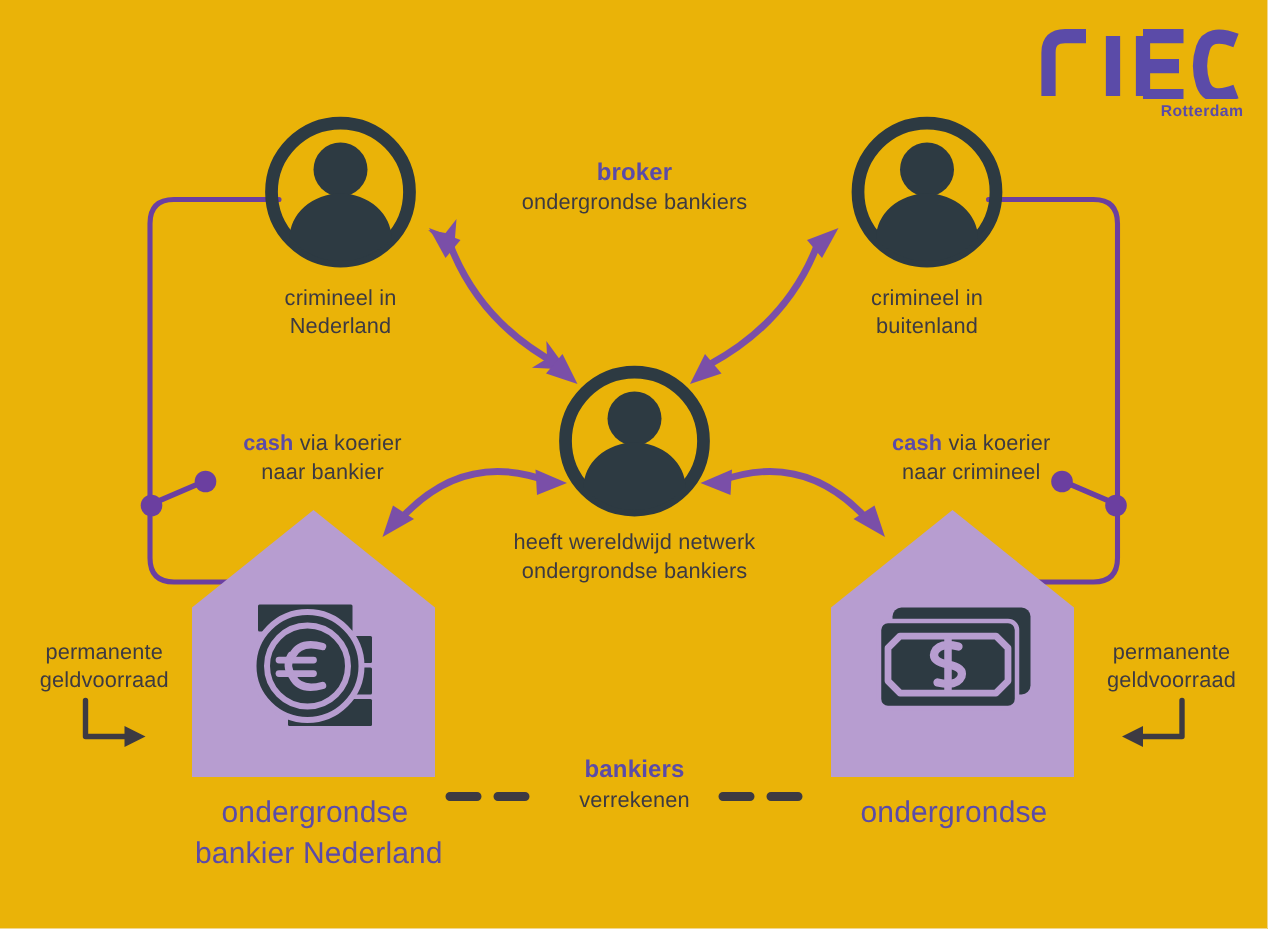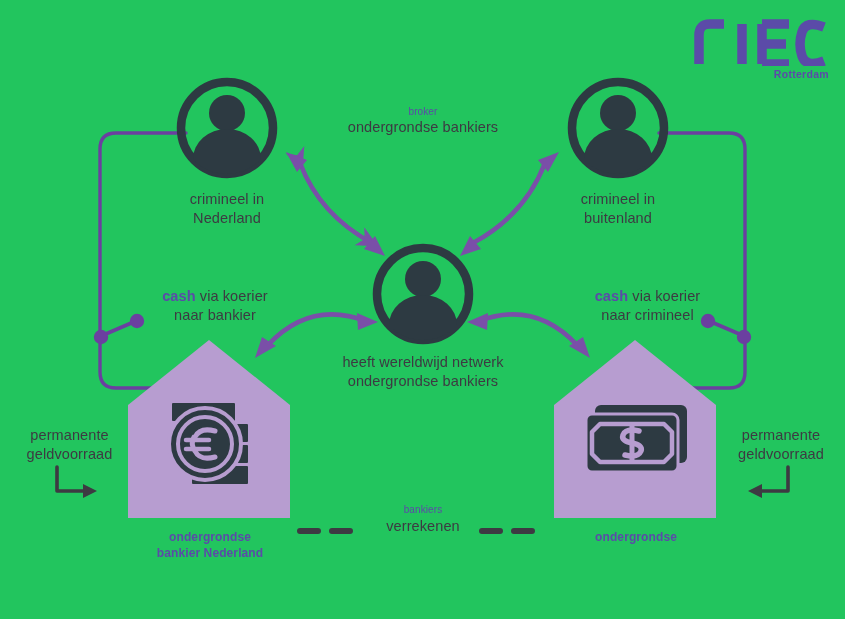--- a/index.html
+++ b/index.html
@@ -5,41 +5,41 @@
   * { box-sizing: border-box; margin: 0; padding: 0; }
   html, body {
     width: 845px; height: 619px;
     background: #f7f5f8;
     font-family: "Liberation Sans", sans-serif;
     overflow: hidden;
   }
   #stage {
     position: relative;
     width: 845px; height: 619px;
-    background: #22c55e;
+    background: #eab308;
   }
   svg.layer {
     position: absolute; left: 0; top: 0;
     width: 845px; height: 619px;
     pointer-events: none;
   }
   .txt {
     position: absolute;
     text-align: center;
     color: #3d3a42;
     font-size: 14.5px;
     line-height: 1.32;
     letter-spacing: .1px;
     white-space: nowrap;
   }
   .accent { color: #5b4ba8; font-weight: bold; }
-  .hdr { color: #5b4ba8; font-weight: normal; font-size: 10px; }
+  .hdr { color: #5b4ba8; font-weight: bold; font-size: 16px; }
   .bigbold {
-    color: #5b4ba8; font-weight: bold;
-    font-size: 12px; line-height: 1.35;
+    color: #5b4ba8; font-weight: normal;
+    font-size: 20px; line-height: 1.35;
   }
   .logo-wrap { position: absolute; left: 694px; top: 18px; width: 135px; height: 66px; }
   .logo-sub {
     position: absolute; right: 0; top: 50px;
     font-size: 10.5px; font-weight: bold; color: #5b4ba8;
     letter-spacing: .3px;
   }
 </style>
 </head>
 <body>

